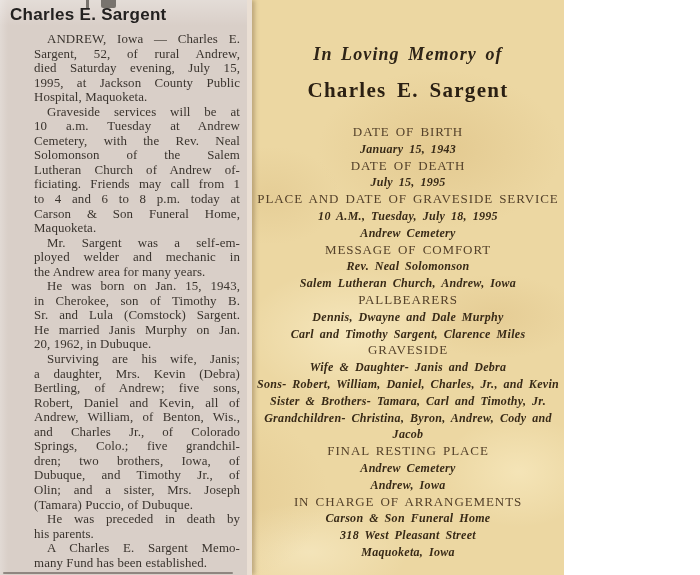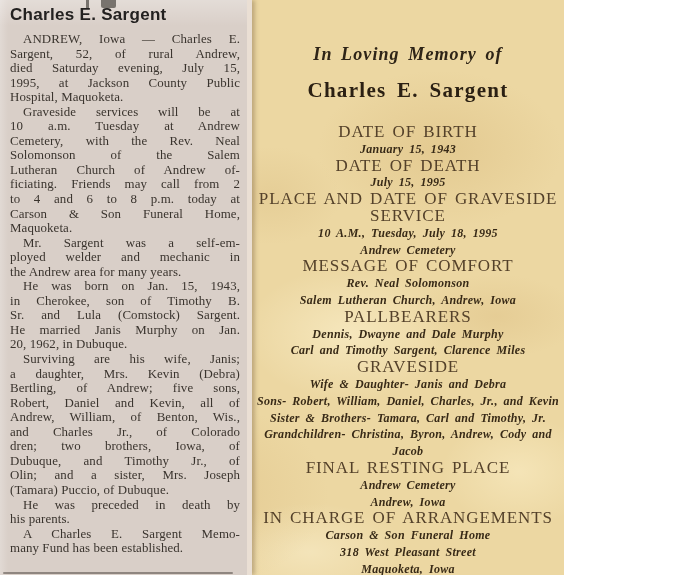--- a/index.html
+++ b/index.html
@@ -36,40 +36,40 @@
                      linear-gradient(90deg, rgba(255,255,255,.22), rgba(255,255,255,0) 8px);
     border-right:5px solid var(--newsprint-edge);
     box-shadow:3px 0 4px rgba(110,85,55,.35);
     padding:3px 7px 2px 10px;
   }
   .headline{
     font-family:"Liberation Sans",sans-serif;font-weight:700;
     font-size:17px;letter-spacing:.3px;color:var(--headline-ink);
     margin:2px 0 7px 0;
   }
-  .clip-body{font-size:12.9px;line-height:14.55px;color:var(--body-ink);letter-spacing:.1px;}
+  .clip-body{font-size:12.9px;line-height:14.55px;color:var(--body-ink);letter-spacing:.1px;margin-left:24px;}
   .para{margin:0;}
   .line{text-align:justify;text-align-last:justify;}
   .line.last{text-align-last:left;}
   .line.first{text-indent:13px;}
 
   .artifact{position:absolute;background:#54504b;opacity:.75;}
   .artifact-1{left:86px;top:0;width:3px;height:8px;}
   .artifact-2{left:101px;top:0;width:15px;height:8px;border-radius:0 0 2px 2px;}
   .clip-bottom-line{position:absolute;left:3px;bottom:1px;width:230px;height:2px;background:rgba(70,62,55,.5);border-radius:1px;}
 
   
   .card{
     position:absolute;left:252px;top:0;right:0;bottom:0;box-sizing:border-box;
     text-align:center;padding-top:44px;color:var(--card-value-ink);
   }
   .memorial{font-size:18px;font-weight:700;font-style:italic;letter-spacing:1.1px;word-spacing:3px;color:#2e2417;}
   .card-name{font-size:21px;font-weight:700;letter-spacing:1.3px;word-spacing:4px;margin-top:13px;color:#2b2013;}
   .card-sections{margin-top:21px;line-height:16.8px;}
-  .sec-header{font-size:17px;letter-spacing:.9px;word-spacing:2px;color:var(--card-header-ink);}
+  .sec-header{font-size:13px;letter-spacing:.9px;word-spacing:2px;color:var(--card-header-ink);}
   .sec-value{font-size:12px;font-weight:700;font-style:italic;letter-spacing:.3px;word-spacing:2.5px;color:var(--card-value-ink);}
 </style>
 </head>
 <body>
 
 <div class="scan">
 
   <div class="clipping">
     <div class="headline">Charles E. Sargent</div>
     <div class="clip-body">
@@ -79,21 +79,21 @@
           <div class="line">died Saturday evening, July 15,</div>
           <div class="line">1995, at Jackson County Public</div>
           <div class="line last">Hospital, Maquoketa.</div>
         </div>
         <div class="para">
           <div class="line first">Graveside services will be at</div>
           <div class="line">10 a.m. Tuesday at Andrew</div>
           <div class="line">Cemetery, with the Rev. Neal</div>
           <div class="line">Solomonson of the Salem</div>
           <div class="line">Lutheran Church of Andrew of-</div>
-          <div class="line">ficiating. Friends may call from 2</div>
+          <div class="line">ficiating. Friends may call from 1</div>
           <div class="line">to 4 and 6 to 8 p.m. today at</div>
           <div class="line">Carson &amp; Son Funeral Home,</div>
           <div class="line last">Maquoketa.</div>
         </div>
         <div class="para">
           <div class="line first">Mr. Sargent was a self-em-</div>
           <div class="line">ployed welder and mechanic in</div>
           <div class="line last">the Andrew area for many years.</div>
         </div>
         <div class="para">
@@ -103,20 +103,21 @@
           <div class="line">He married Janis Murphy on Jan.</div>
           <div class="line last">20, 1962, in Dubuque.</div>
         </div>
         <div class="para">
           <div class="line first">Surviving are his wife, Janis;</div>
           <div class="line">a daughter, Mrs. Kevin (Debra)</div>
           <div class="line">Bertling, of Andrew; five sons,</div>
           <div class="line">Robert, Daniel and Kevin, all of</div>
           <div class="line">Andrew, William, of Benton, Wis.,</div>
           <div class="line">and Charles Jr., of Colorado</div>
+          <div class="line">Springs, Colo.; five grandchil-</div>
           <div class="line">dren; two brothers, Iowa, of</div>
           <div class="line">Dubuque, and Timothy Jr., of</div>
           <div class="line">Olin; and a sister, Mrs. Joseph</div>
           <div class="line last">(Tamara) Puccio, of Dubuque.</div>
         </div>
         <div class="para">
           <div class="line first">He was preceded in death by</div>
           <div class="line last">his parents.</div>
         </div>
         <div class="para">

